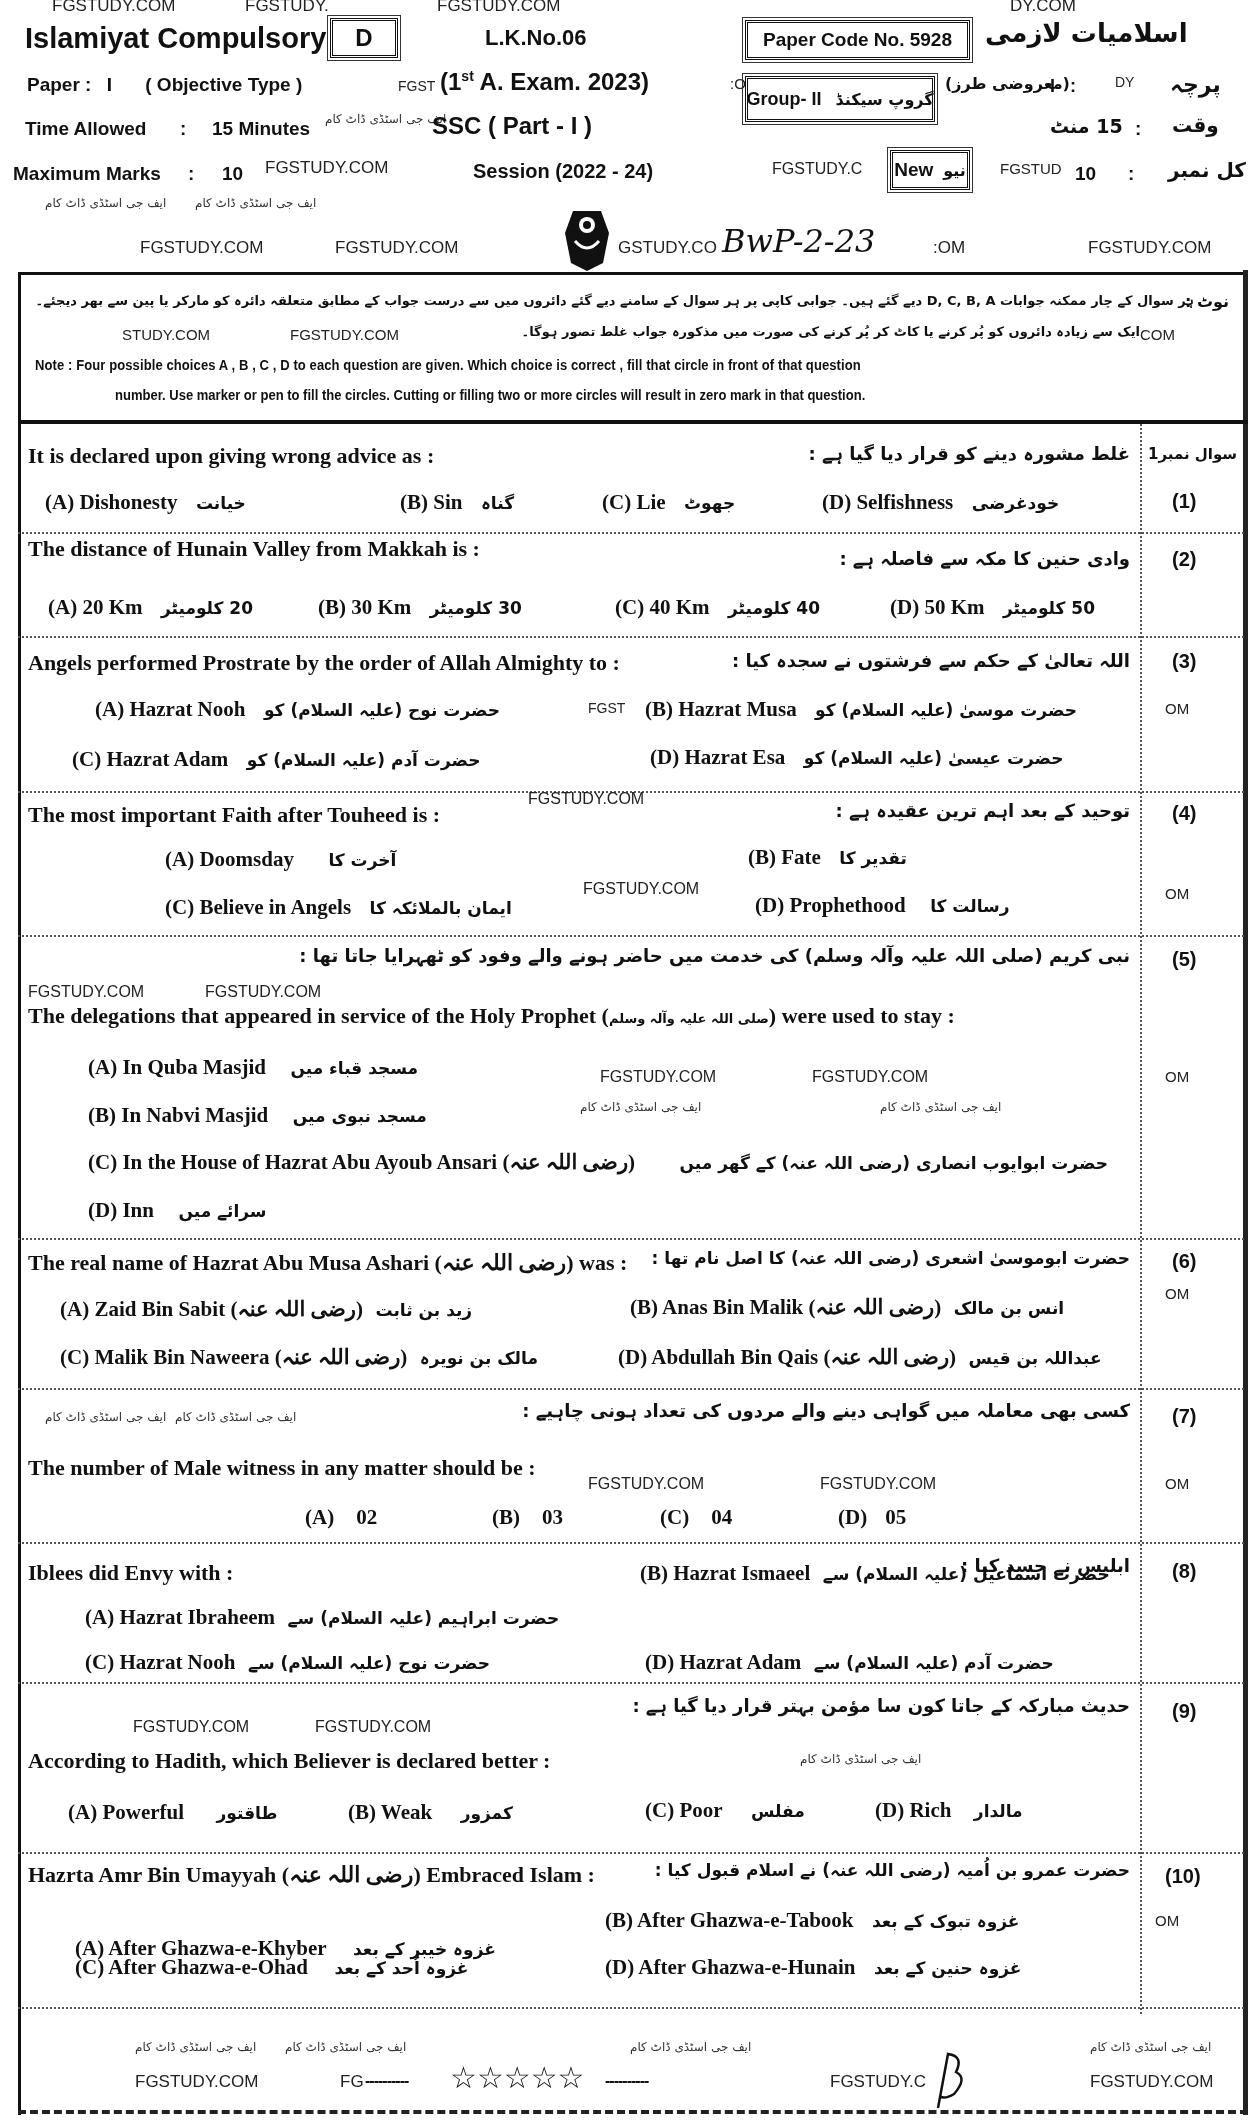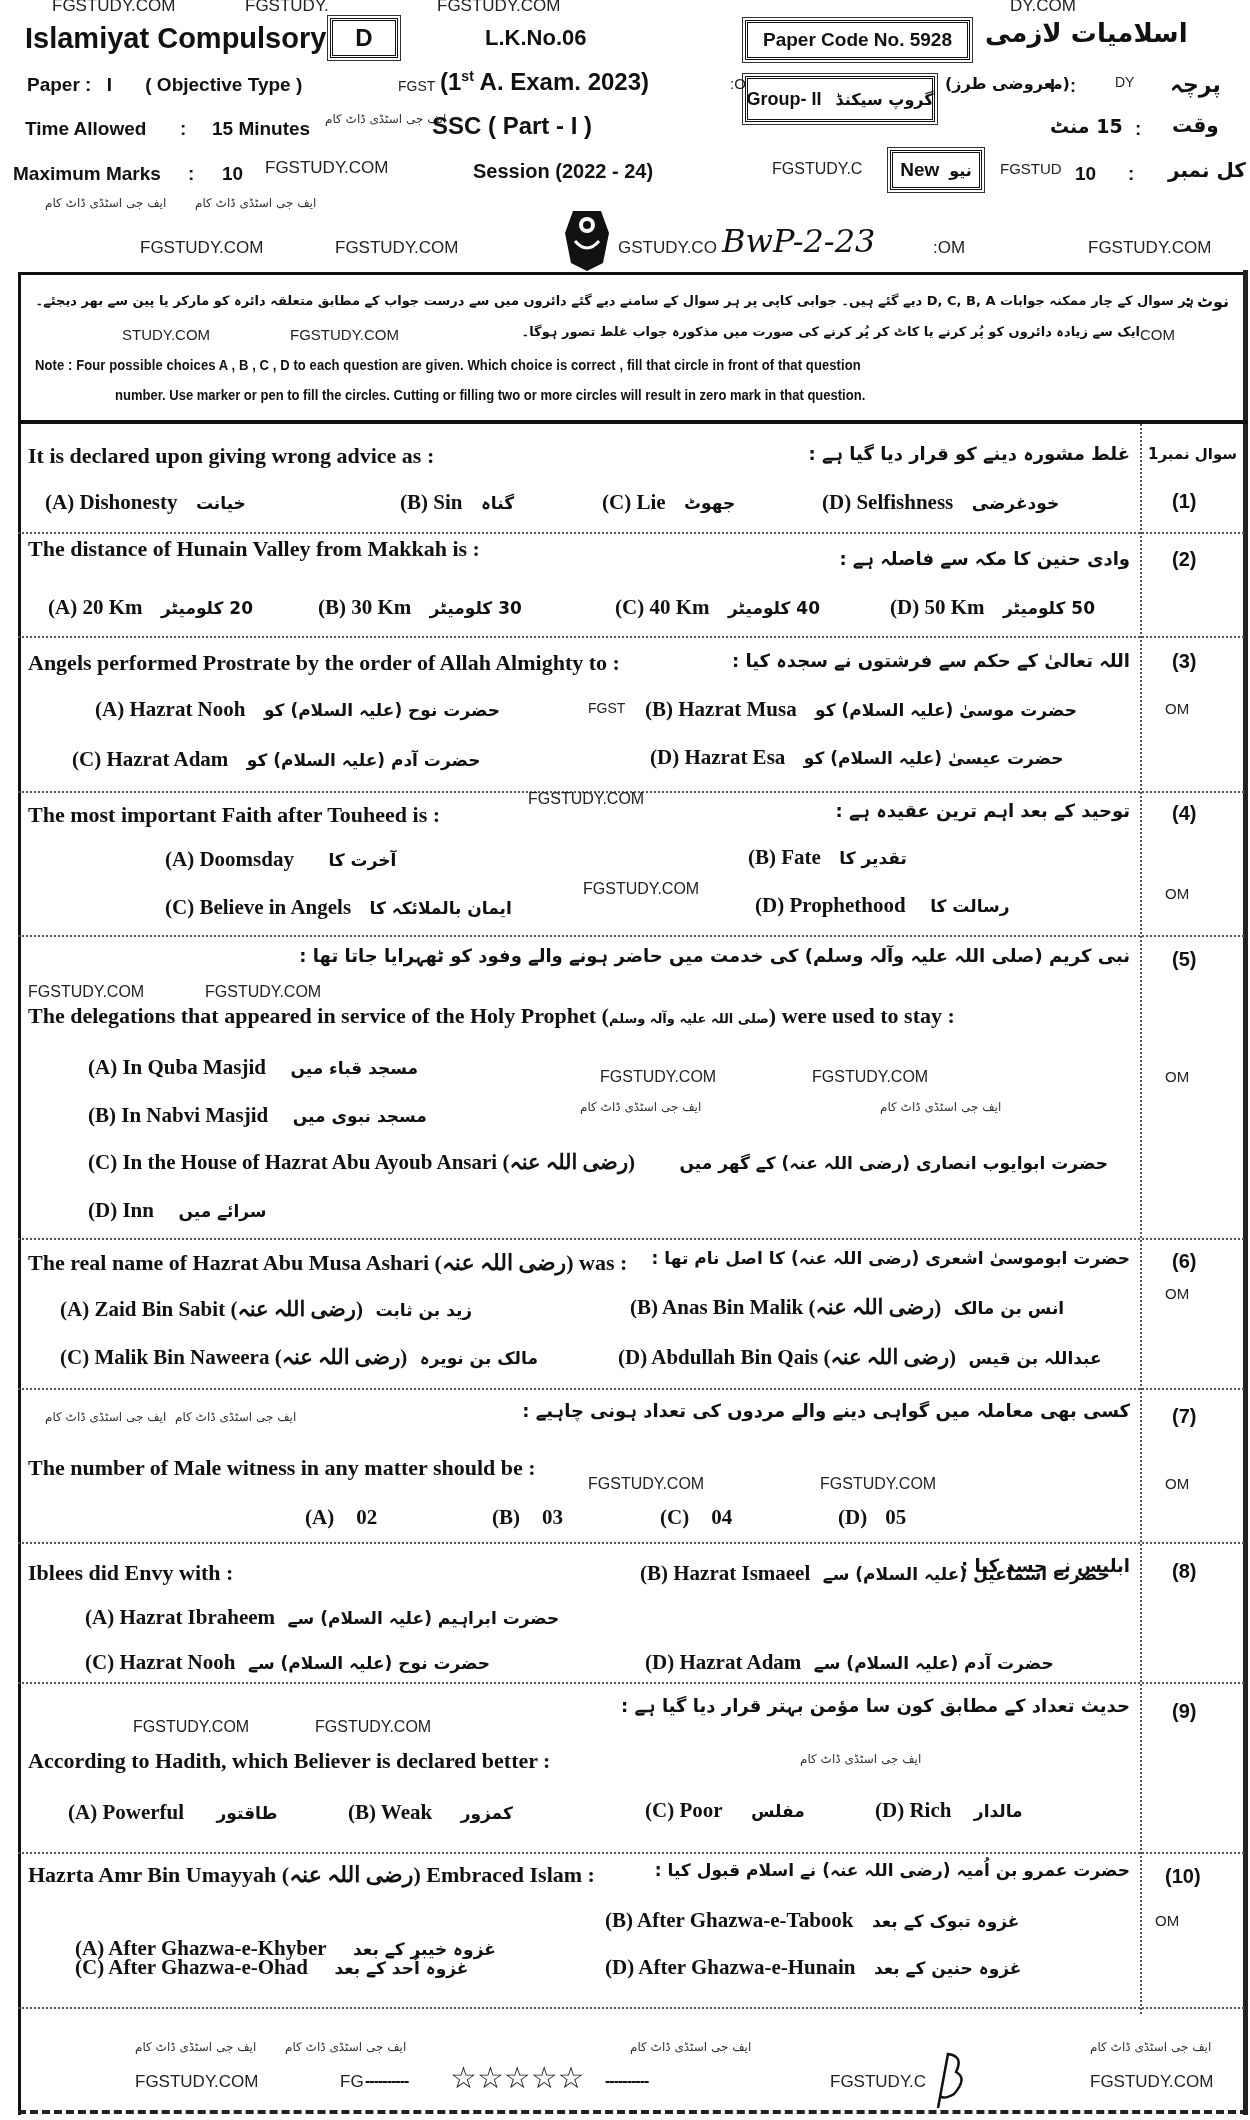--- a/index.html
+++ b/index.html
@@ -74,21 +74,21 @@
   <div class="abs urdu urdu-bold" style="left:1050px;top:115px;font-size:19px;">15  منٹ</div>
   <div class="abs hdr-bold" style="left:1135px;top:118px;font-size:19px;">:</div>
   <div class="abs urdu urdu-bold" style="left:1172px;top:113px;font-size:20px;">وقت</div>
 
   <div class="abs hdr-bold" style="left:13px;top:163px;font-size:19px;text-align:center;">Maximum  Marks</div>
   <div class="abs hdr-bold" style="left:188px;top:163px;font-size:19px;">:</div>
   <div class="abs hdr-bold" style="left:222px;top:163px;font-size:19px;">10</div>
   <div class="abs wm" style="left:265px;top:158px;">FGSTUDY.COM</div>
   <div class="abs hdr-bold" style="left:473px;top:160px;font-size:20px;">Session (2022 - 24)</div>
   <div class="abs wm" style="left:772px;top:160px;font-size:16px;">FGSTUDY.C</div>
-  <div class="abs boxed hdr-bold" style="left:890px;top:150px;width:92px;height:40px;font-size:19px;gap:10px;">
+  <div class="abs boxed hdr-bold" style="left:890px;top:150px;width:80px;height:40px;font-size:19px;gap:10px;">
     <span>New</span>
     <span class="urdu" style="font-size:16px;">نیو</span>
   </div>
   <div class="abs wm" style="left:1000px;top:160px;font-size:15px;">FGSTUD</div>
   <div class="abs hdr-bold" style="left:1075px;top:163px;font-size:19px;">10</div>
   <div class="abs hdr-bold" style="left:1128px;top:163px;font-size:19px;">:</div>
   <div class="abs urdu urdu-bold" style="left:1168px;top:158px;font-size:20px;">کل نمبر</div>
 
   <div class="abs urdu urdu-small" style="left:45px;top:196px;">ایف جی اسٹڈی ڈاٹ کام</div>
   <div class="abs urdu urdu-small" style="left:195px;top:196px;">ایف جی اسٹڈی ڈاٹ کام</div>
@@ -233,21 +233,21 @@
   <div class="abs" style="left:85px;top:1605px;"><span class="opt">(A)  Hazrat Ibraheem</span> <span class="opt-ur" style="margin-left:8px;">حضرت ابراہیم (علیہ السلام) سے</span></div>
   <div class="abs" style="left:640px;top:1561px;"><span class="opt">(B)  Hazrat Ismaeel</span> <span class="opt-ur" style="margin-left:8px;">حضرت اسماعیل (علیہ السلام) سے</span></div>
   <div class="abs" style="left:85px;top:1650px;"><span class="opt">(C)  Hazrat Nooh</span> <span class="opt-ur" style="margin-left:8px;">حضرت نوح (علیہ السلام) سے</span></div>
   <div class="abs" style="left:645px;top:1650px;"><span class="opt">(D)  Hazrat Adam</span> <span class="opt-ur" style="margin-left:8px;">حضرت آدم (علیہ السلام) سے</span></div>
 </div>
 
 <div>
   <div class="abs qnum" style="left:1172px;top:1700px;">(9)</div>
   <div class="abs wm" style="left:133px;top:1718px;font-size:16px;">FGSTUDY.COM</div>
   <div class="abs wm" style="left:315px;top:1718px;font-size:16px;">FGSTUDY.COM</div>
-  <div class="abs urdu urdu-bold" style="left:620px;top:1695px;width:510px;text-align:right;font-size:18px;">حدیث تعداد کے مطابق کون سا مؤمن بہتر قرار دیا گیا ہے  :</div>
+  <div class="abs urdu urdu-bold" style="left:620px;top:1695px;width:510px;text-align:right;font-size:18px;">حدیث مبارکہ کے جاتا کون سا مؤمن بہتر قرار دیا گیا ہے  :</div>
   <div class="abs q-en" style="left:28px;top:1748px;">According to Hadith, which Believer is declared better   :</div>
   <div class="abs urdu urdu-small" style="left:800px;top:1752px;">ایف جی اسٹڈی ڈاٹ کام</div>
   <div class="abs" style="left:68px;top:1800px;"><span class="opt">(A)  Powerful</span> <span class="opt-ur" style="margin-left:28px;">طاقتور</span></div>
   <div class="abs" style="left:348px;top:1800px;"><span class="opt">(B)  Weak</span> <span class="opt-ur" style="margin-left:24px;">کمزور</span></div>
   <div class="abs" style="left:645px;top:1798px;"><span class="opt">(C)  Poor</span> <span class="opt-ur" style="margin-left:24px;">مفلس</span></div>
   <div class="abs" style="left:875px;top:1798px;"><span class="opt">(D)  Rich</span> <span class="opt-ur" style="margin-left:18px;">مالدار</span></div>
 </div>
 
 <div>
   <div class="abs qnum" style="left:1165px;top:1865px;">(10)</div>

